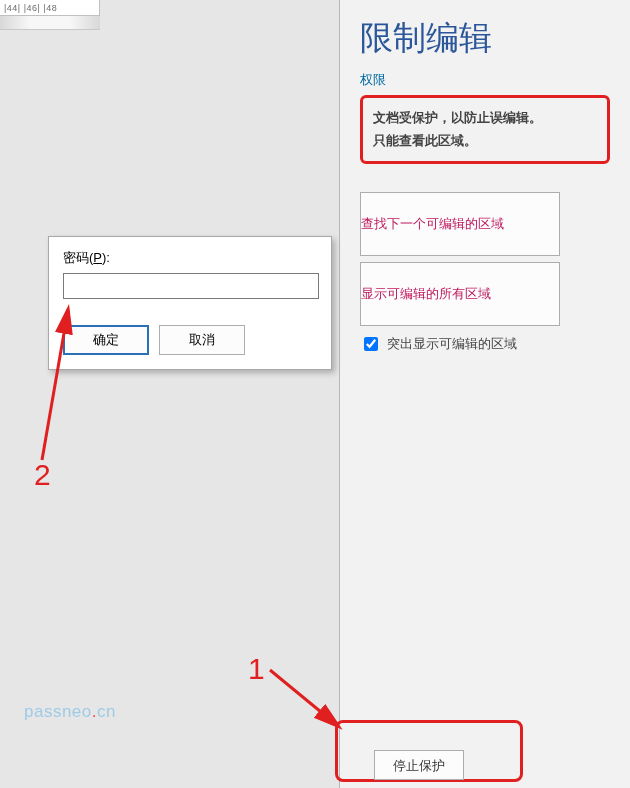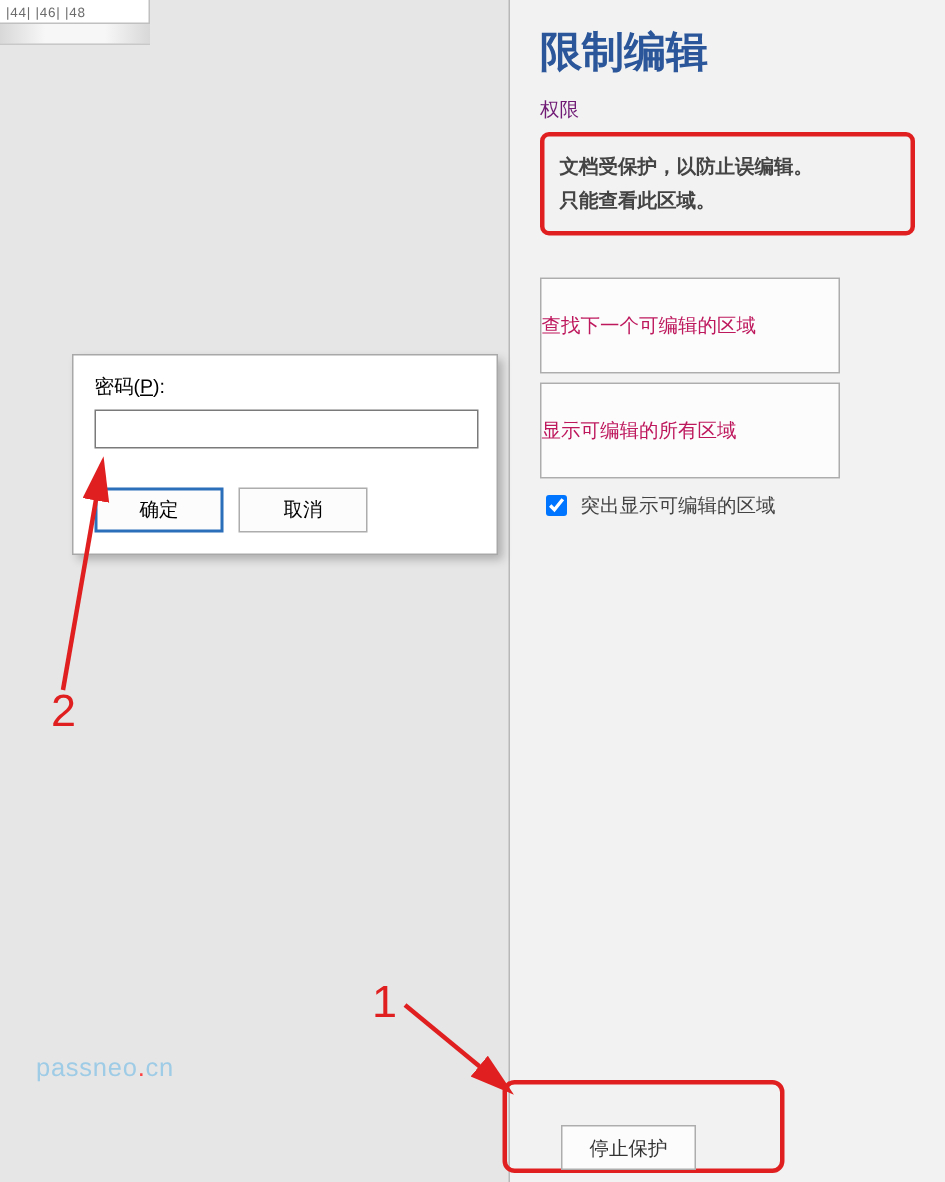--- a/index.html
+++ b/index.html
@@ -52,26 +52,26 @@
 
   .panel-right {
     position: absolute;
     left: 340px; top: 0;
     width: 290px; height: 788px;
     background: #f2f2f2;
     padding: 16px 20px 0 20px;
   }
   .panel-title {
     color: #2b579a;
-    font-size: 28px;
-    font-weight: bold;
+    font-size: 33px;
+    font-weight: normal;
     margin: 0 0 10px 0;
   }
   .panel-subtitle {
-    color: #701a75;
+    color: #0369a1;
     font-size: 13px;
     margin: 4px 0 6px 0;
   }
   .info-box {
     border: 3px solid #e02020;
     border-radius: 6px;
     padding: 8px 10px;
     margin-bottom: 28px;
     line-height: 1.8;
     color: #444;

